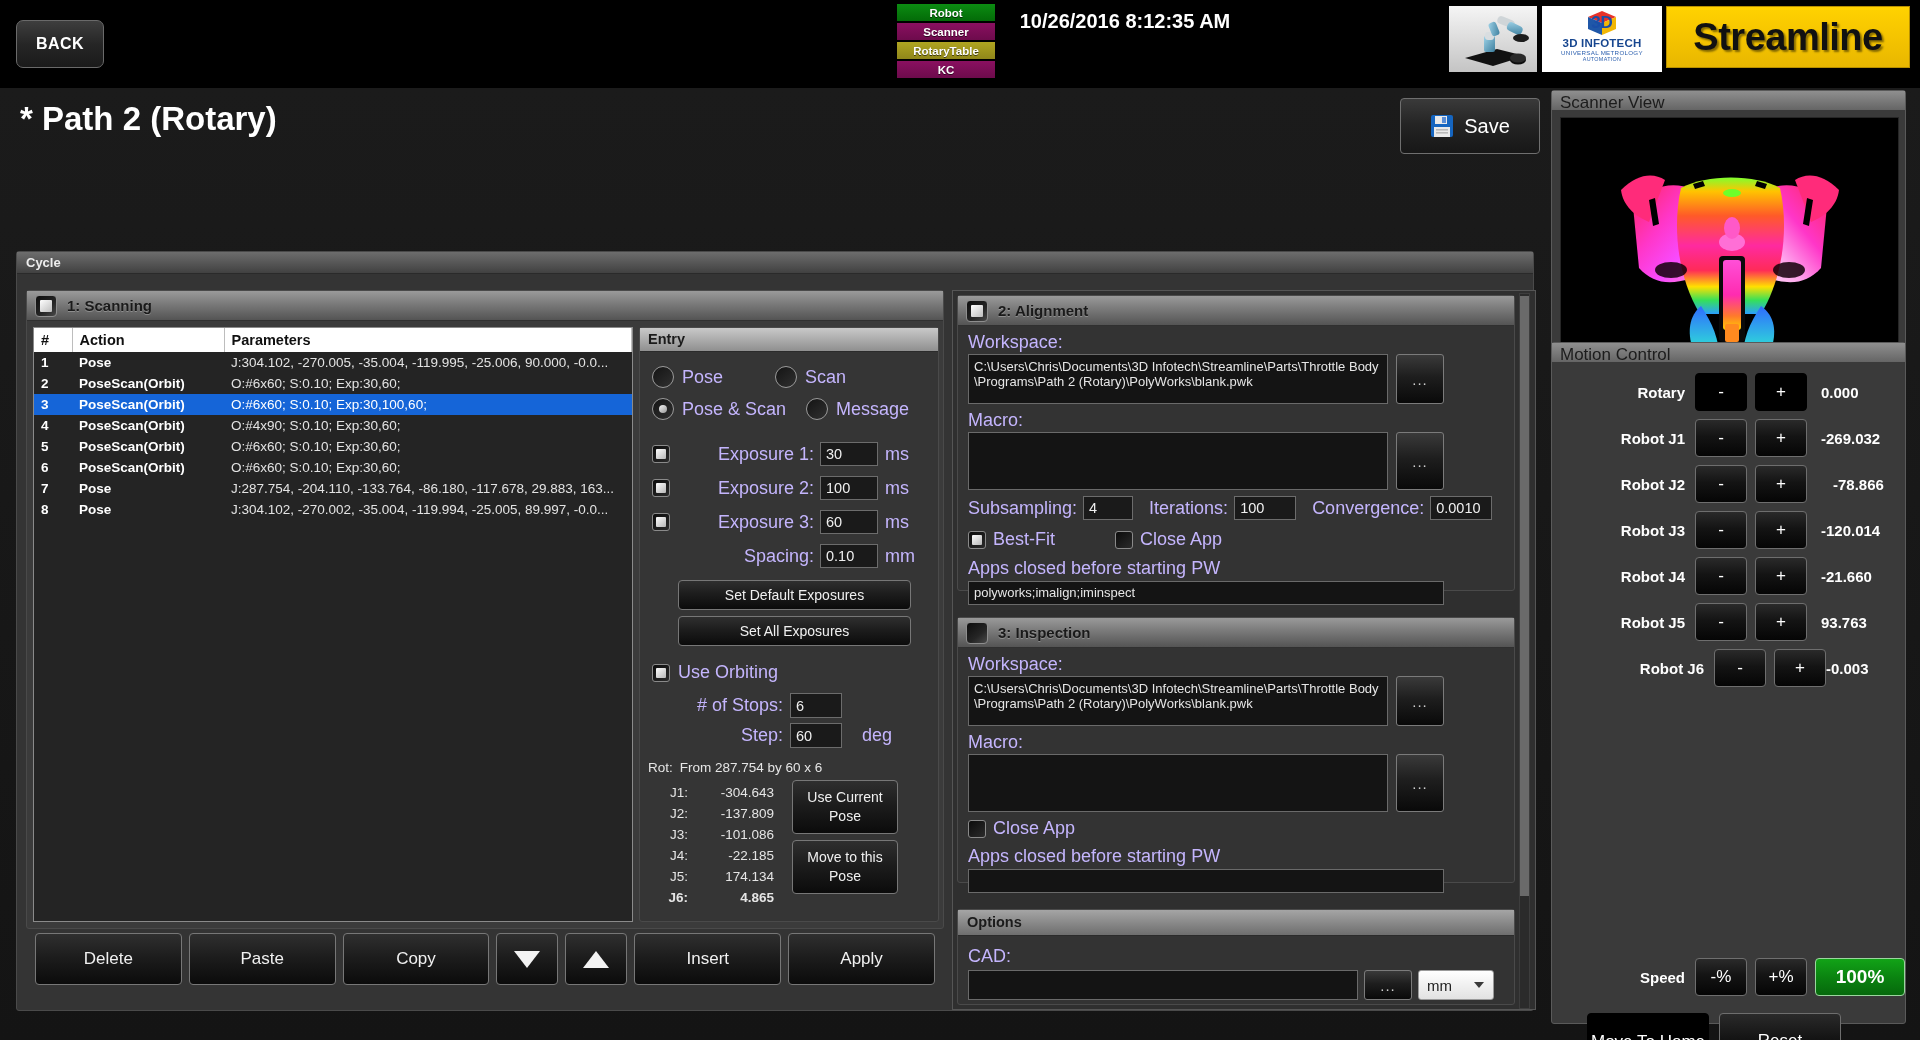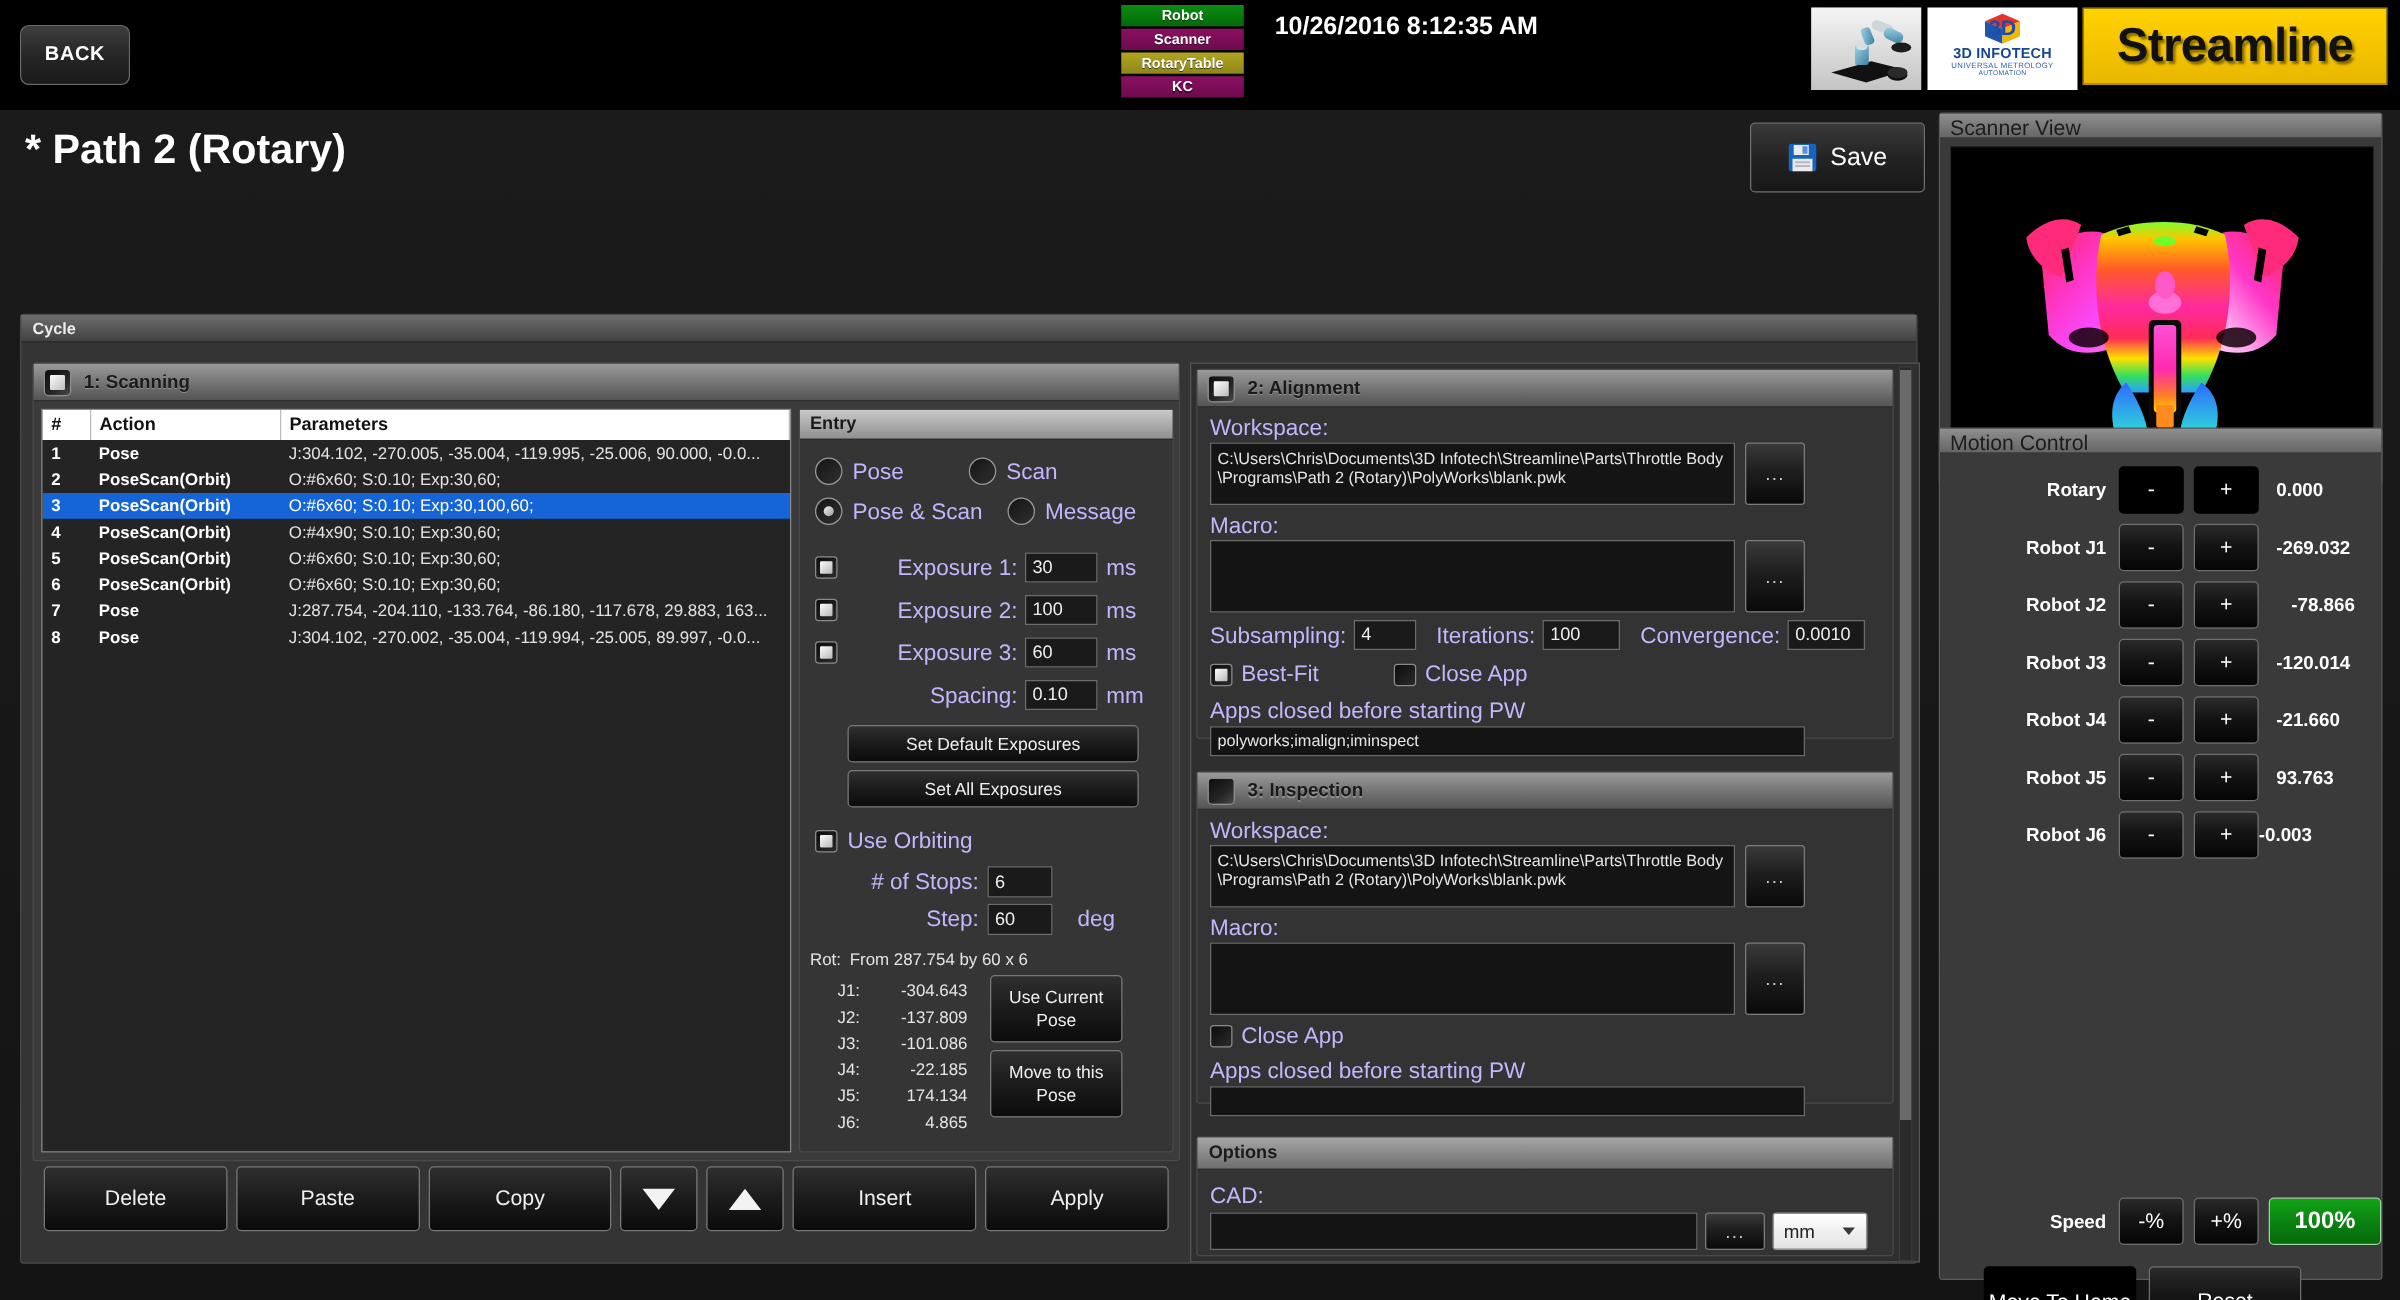--- a/index.html
+++ b/index.html
@@ -432,21 +432,21 @@
             <span class="lbl-sm" style="width: 86px; text-align: right;">-101.086</span>
           </div>
           <div style="display: flex; height: 21px; align-items: center;">
             <span class="lbl-sm" style="width: 40px; text-align: right;">J4:</span>
             <span class="lbl-sm" style="width: 86px; text-align: right;">-22.185</span>
           </div>
           <div style="display: flex; height: 21px; align-items: center;">
             <span class="lbl-sm" style="width: 40px; text-align: right;">J5:</span>
             <span class="lbl-sm" style="width: 86px; text-align: right;">174.134</span>
           </div>
-          <div style="display: flex; height: 21px; align-items: center;">
+          <div style="display: flex; height: 21px; align-items: center; font-weight: bold;">
             <span class="lbl-sm" style="width: 40px; text-align: right;">J6:</span>
             <span class="lbl-sm" style="width: 86px; text-align: right;">4.865</span>
           </div>
         </div>
 
       <div class="dark-btn" style="position:absolute; left:152px; top:452px; width:106px; height:54px; line-height:19px;">Use Current Pose</div>
       <div class="dark-btn" style="position:absolute; left:152px; top:512px; width:106px; height:54px; line-height:19px;">Move to this Pose</div>
     </div>
 
     <div id="action-bar" style="position:absolute; left:8px; top:642px; width:900px; height:52px; display:flex; gap:7px;">
@@ -647,21 +647,21 @@
           <div class="mc-btn" style="margin-left: 10px;">-</div>
           <div class="mc-btn" style="margin-left: 8px;">+</div>
           <span class="mc-val" style="margin-left: 14px;">-21.660</span>
         </div>
         <div style="display: flex; align-items: center; height: 46px;">
           <span class="mc-label" style="width: 133px;">Robot J5</span>
           <div class="mc-btn" style="margin-left: 10px;">-</div>
           <div class="mc-btn" style="margin-left: 8px;">+</div>
           <span class="mc-val" style="margin-left: 14px;">93.763</span>
         </div>
-        <div style="display: flex; align-items: center; height: 46px;">
+        <div style="display: flex; align-items: center; height: 46px; padding-left: 19px;">
           <span class="mc-label" style="width: 133px;">Robot J6</span>
           <div class="mc-btn" style="margin-left: 10px;">-</div>
           <div class="mc-btn" style="margin-left: 8px;">+</div>
           <span class="mc-val" style="">-0.003</span>
         </div>
       </div>
 
     <div style="position:absolute; left:0; top:615px; width:355px; display:flex; align-items:center;">
       <span class="mc-label" style="width:133px;">Speed</span>
       <div class="mc-btn" style="margin-left:10px;">-%</div>

